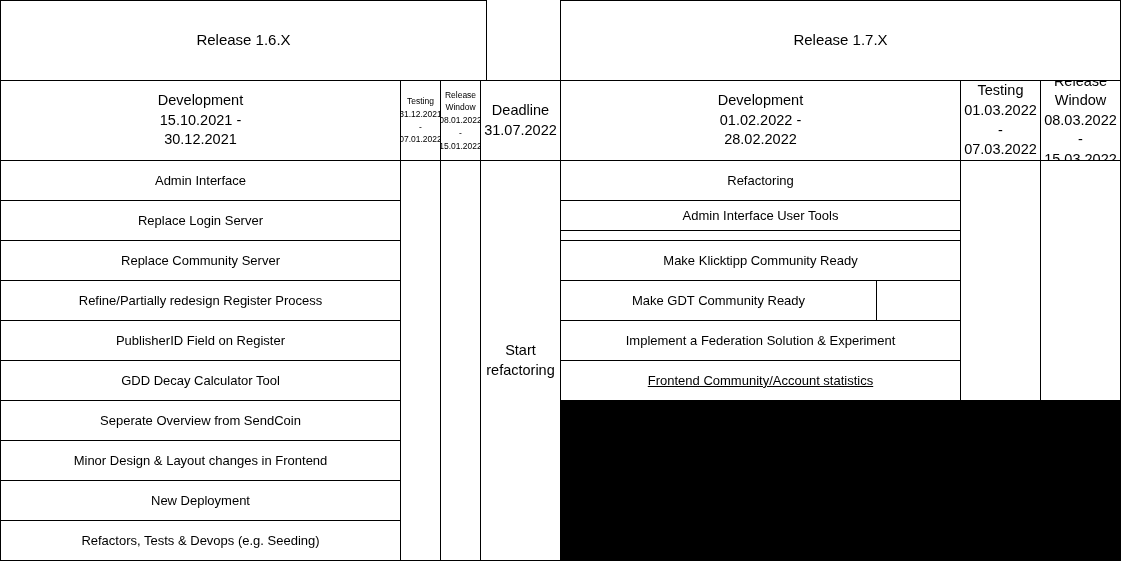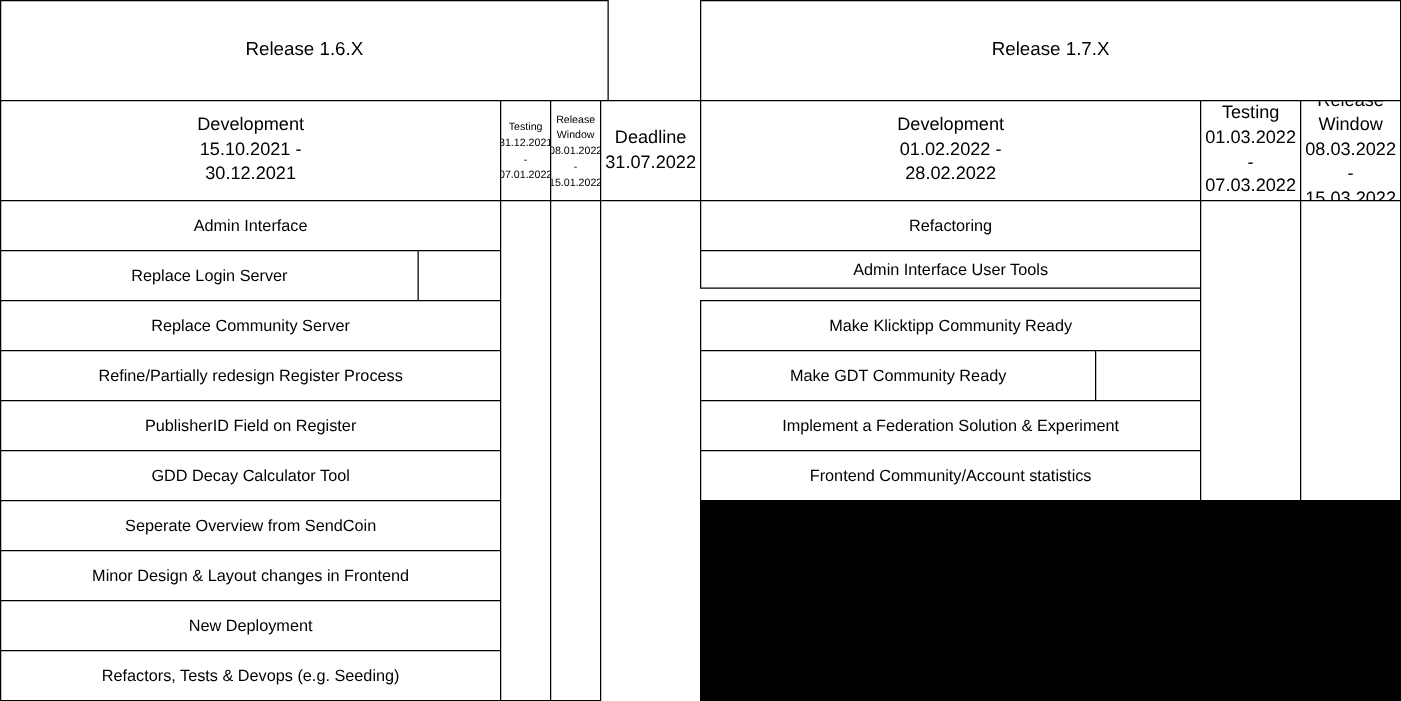--- a/index.html
+++ b/index.html
@@ -75,39 +75,41 @@
 28.02.2022</div>
   <div class="cell phase-head" style="left:960px; top:80px; width:81px; height:81px;">Testing
 01.03.2022 -
 07.03.2022</div>
   <div class="cell phase-head" style="left:1040px; top:80px; width:81px; height:81px;">Release
 Window
 08.03.2022 -
 15.03.2022</div>
 
   <div class="cell task" style="left:0px; top:160px; width:401px; height:41px;">Admin Interface</div>
-  <div class="cell task" style="left:0px; top:200px; width:335px; height:41px;">Replace Login Server</div>
+  <div class="cell task" style="left:0px; top:200px; width:401px; height:41px;">Replace Login Server</div>
   <div class="cell task" style="left:0px; top:240px; width:401px; height:41px;">Replace Community Server</div>
   <div class="cell task" style="left:0px; top:280px; width:401px; height:41px;">Refine/Partially redesign Register Process</div>
   <div class="cell task" style="left:0px; top:320px; width:401px; height:41px;">PublisherID Field on Register</div>
   <div class="cell task" style="left:0px; top:360px; width:401px; height:41px;">GDD Decay Calculator Tool</div>
   <div class="cell task" style="left:0px; top:400px; width:401px; height:41px;text-align:center;">Seperate Overview from SendCoin</div>
   <div class="cell task" style="left:0px; top:440px; width:401px; height:41px;">Minor Design &amp; Layout changes in Frontend</div>
   <div class="cell task" style="left:0px; top:480px; width:401px; height:41px;">New Deployment</div>
   <div class="cell task" style="left:0px; top:520px; width:401px; height:41px;">Refactors, Tests &amp; Devops (e.g. Seeding)</div>
 
   <div class="cell" style="left:400px; top:160px; width:41px; height:401px;"></div>
   <div class="cell" style="left:440px; top:160px; width:41px; height:401px;"></div>
 
+  <div class="cell phase-head" style="left:480px; top:160px; width:81px; height:401px;">Start
+refactoring</div>
 
   <div class="cell task" style="left:560px; top:160px; width:401px; height:41px;">Refactoring</div>
   <div class="cell task" style="left:560px; top:200px; width:401px; height:31px;">Admin Interface User Tools</div>
   <div class="cell task" style="left:560px; top:240px; width:401px; height:41px;">Make Klicktipp Community Ready</div>
   <div class="cell task" style="left:560px; top:280px; width:317px; height:41px;">Make GDT Community Ready</div>
   <div class="cell task" style="left:560px; top:320px; width:401px; height:41px;">Implement a Federation Solution &amp; Experiment</div>
-  <div class="cell task" style="left:560px; top:360px; width:401px; height:41px;">Frontend Community/Account statistics</div>
+  <div class="cell task" style="left:560px; top:360px; width:401px; height:41px;text-decoration:underline;">Frontend Community/Account statistics</div>
 
   <div class="cell" style="left:960px; top:160px; width:81px; height:241px;"></div>
   <div class="cell" style="left:1040px; top:160px; width:81px; height:241px;"></div>
 
   <div class="blackout" style="left:560px; top:400px; width:561px; height:161px;"></div>
 
 </div>
 
 </body></html>

